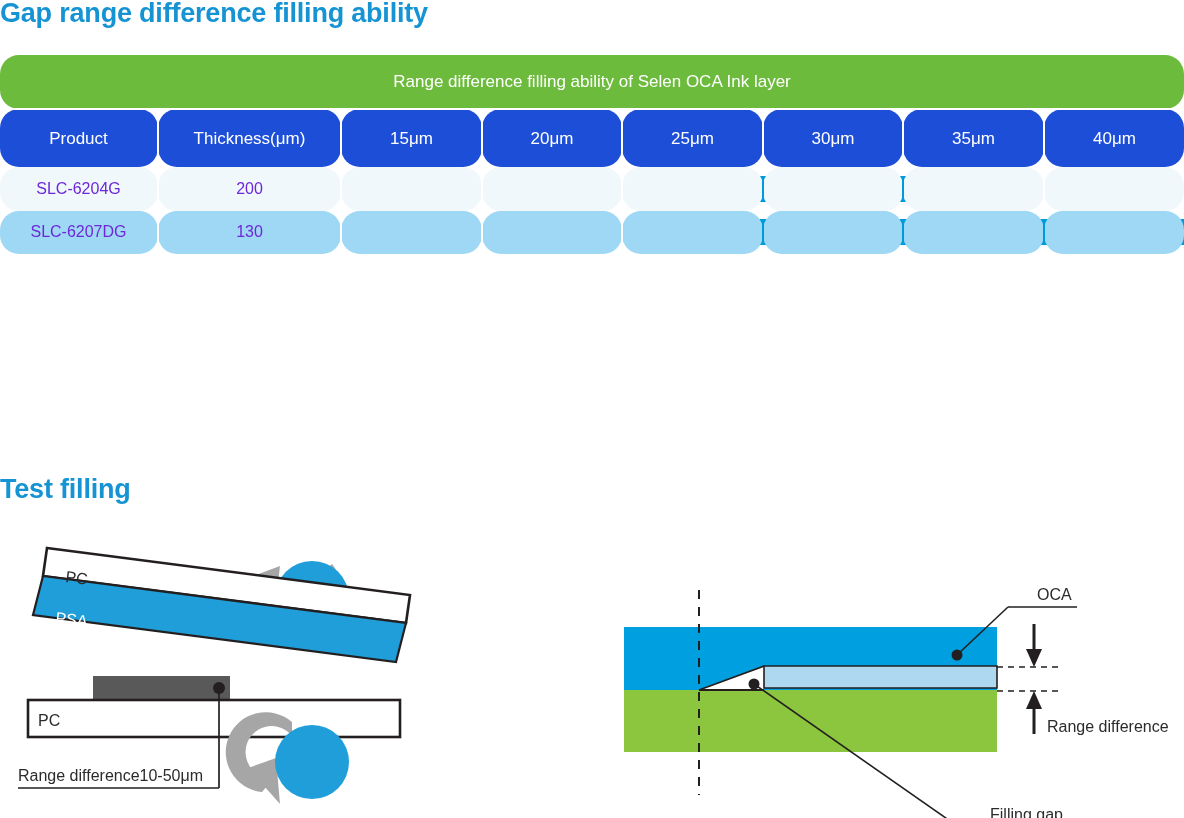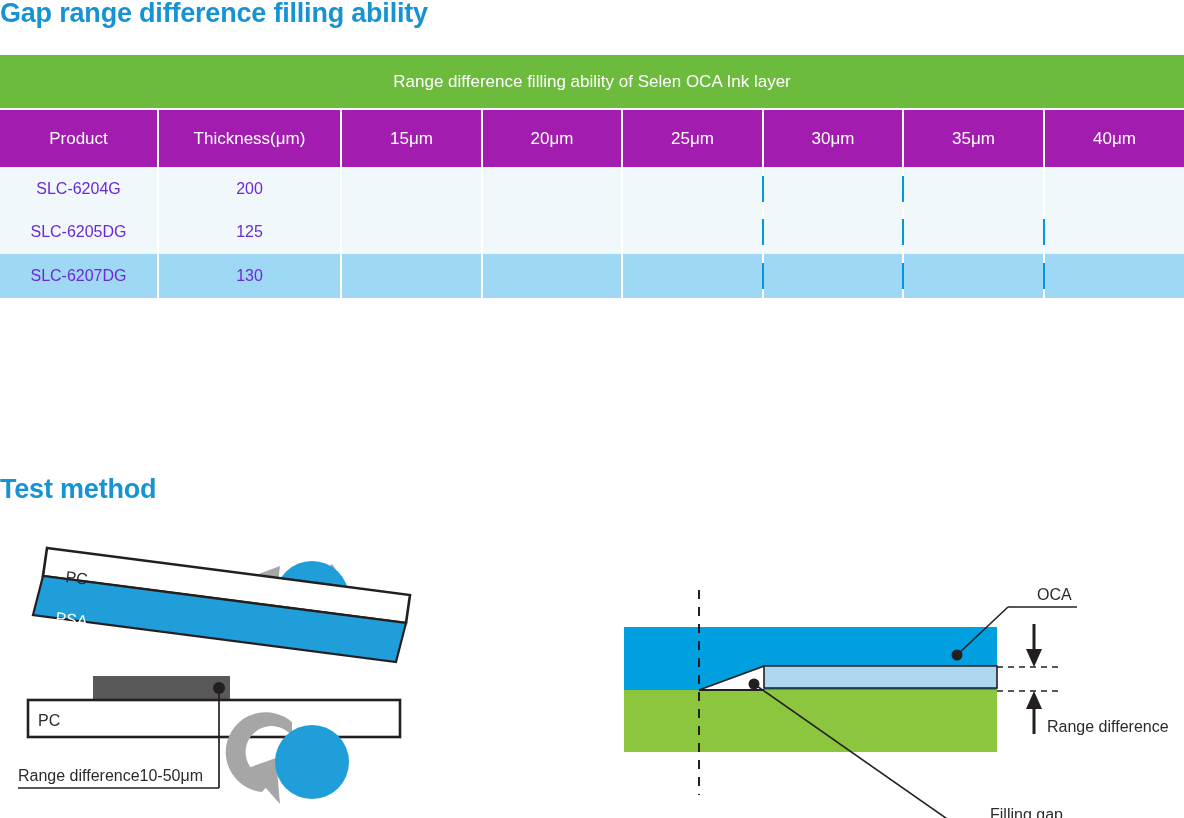--- a/index.html
+++ b/index.html
@@ -28,34 +28,34 @@
   .table-wrap {
     position: absolute;
     left: 0px; top: 55px;
     width: 1184px;
   }
   table.grid {
     width: 1184px;
     border-collapse: collapse;
     table-layout: fixed;
   }
-  table.grid th, table.grid td { padding: 0; margin: 0; }
+  table.grid th, table.grid td { padding: 0; margin: 0; border-radius: 19px; }
 
   .banner-cell {
     background: #6cbb3c;
     color: #ffffff;
     font-size: 17px;
     font-weight: normal;
     text-align: center;
     height: 54px;
     vertical-align: middle;
     border-bottom: 2px solid #ffffff;
   }
   .hdr {
-    background: #a21caf;
+    background: #1d4ed8;
     color: #ffffff;
     font-size: 17px;
     font-weight: normal;
     text-align: center;
     height: 58px;
     vertical-align: middle;
     border-right: 2px solid #ffffff;
   }
   .hdr.last { border-right: none; text-align: center; }
 
@@ -149,34 +149,20 @@
             </div>
           </td>
           <td class="track"></td>
           <td class="track"></td>
           <td class="track"></td>
           <td class="track"></td>
           <td class="track last"></td>
         </tr>
 
 
-        <tr class="body-row row-light">
-          <td class="cell-text sep-r">SLC-6205DG</td>
-          <td class="cell-text sep-r">125</td>
-          <td class="track">
-            <div class="bar-layer">
-              <div class="bar" style="width: 512px;"></div>
-            </div>
-          </td>
-          <td class="track"></td>
-          <td class="track"></td>
-          <td class="track"></td>
-          <td class="track"></td>
-          <td class="track last"></td>
-        </tr>
 
         <tr class="body-row row-dark">
           <td class="cell-text sep-r">SLC-6207DG</td>
           <td class="cell-text sep-r">130</td>
           <td class="track">
             <div class="bar-layer">
               <div class="bar" style="width: 654px;"></div>
             </div>
           </td>
           <td class="track"></td>
@@ -184,21 +170,21 @@
           <td class="track"></td>
           <td class="track"></td>
           <td class="track last"></td>
         </tr>
 
 
       </tbody>
     </table>
   </div>
 
-  <div class="section-title" id="title-test">Test method</div>
+  <div class="section-title" id="title-test">Test filling</div>
 
   <div class="diagram-left">
     <svg width="470" height="298" viewBox="0 0 470 298">
 
       <g fill="#a6a6a6">
         <path d="M332,44 A40,40 0 1,1 262,62 L274,70 A26,26 0 1,0 322,52 Z"></path>
         <path d="M280,46 L248,58 L276,80 Z"></path>
       </g>
       <circle cx="312" cy="78" r="37" fill="#1f9ed9"></circle>
 

